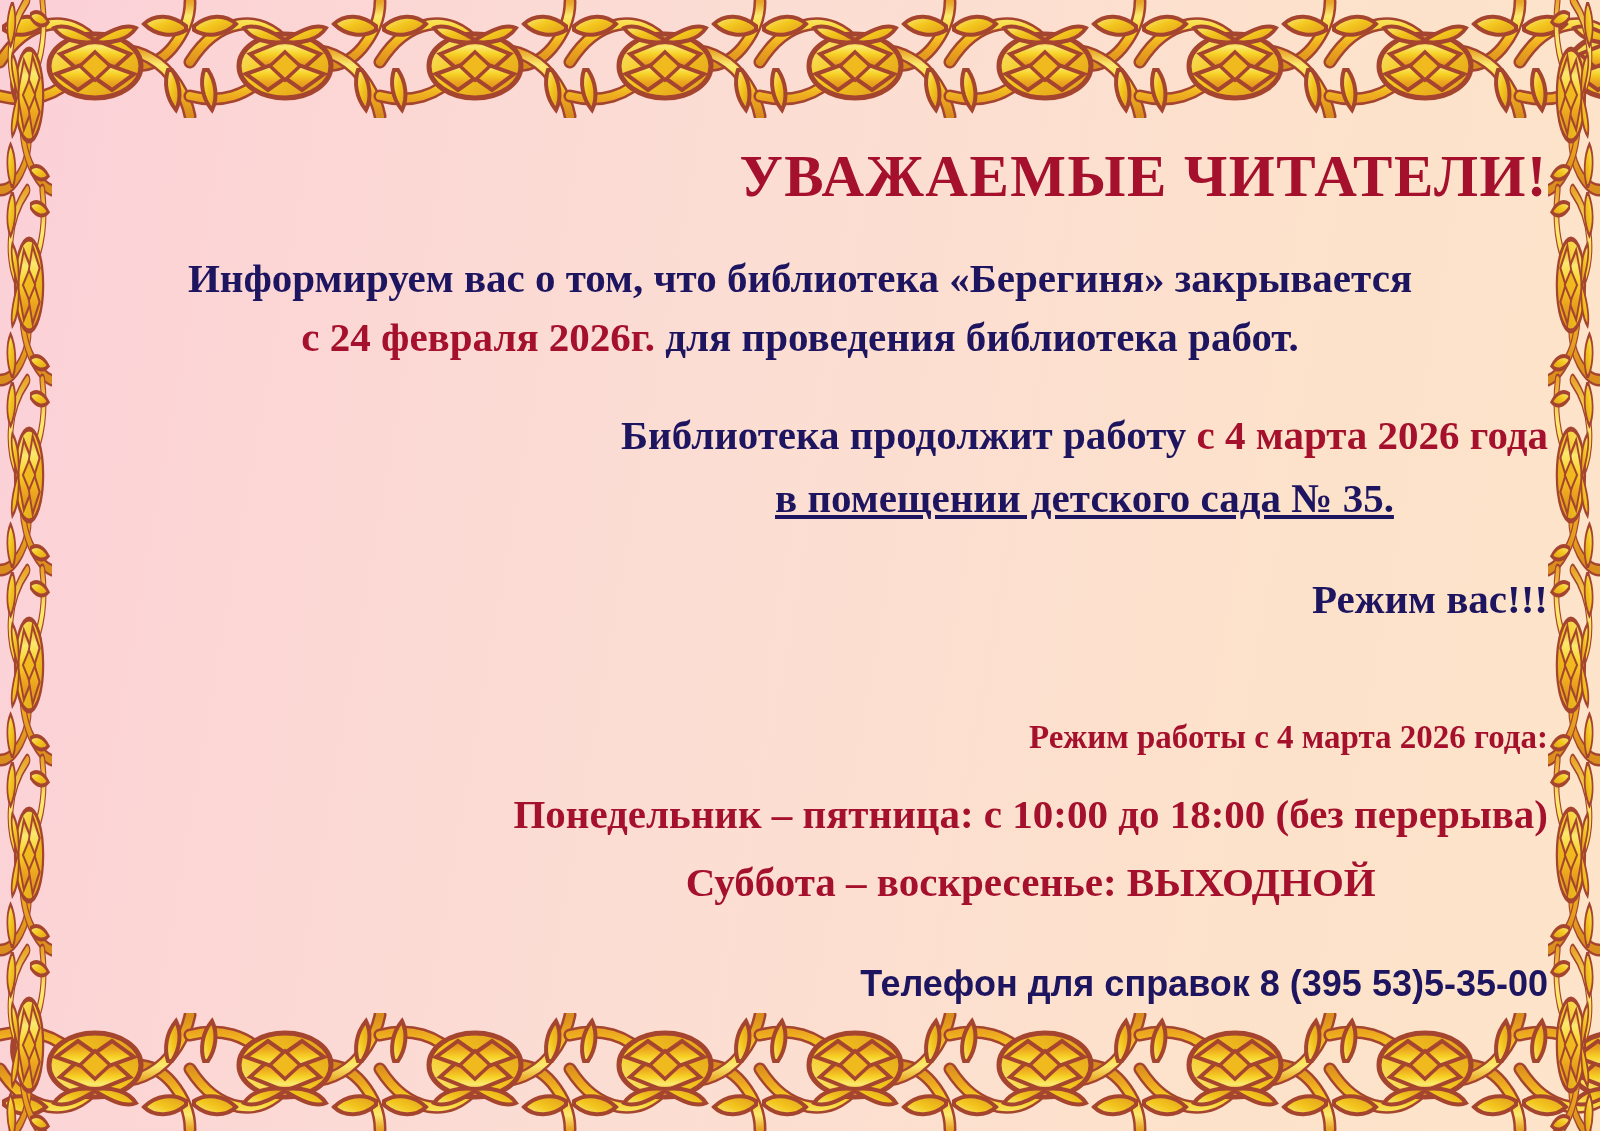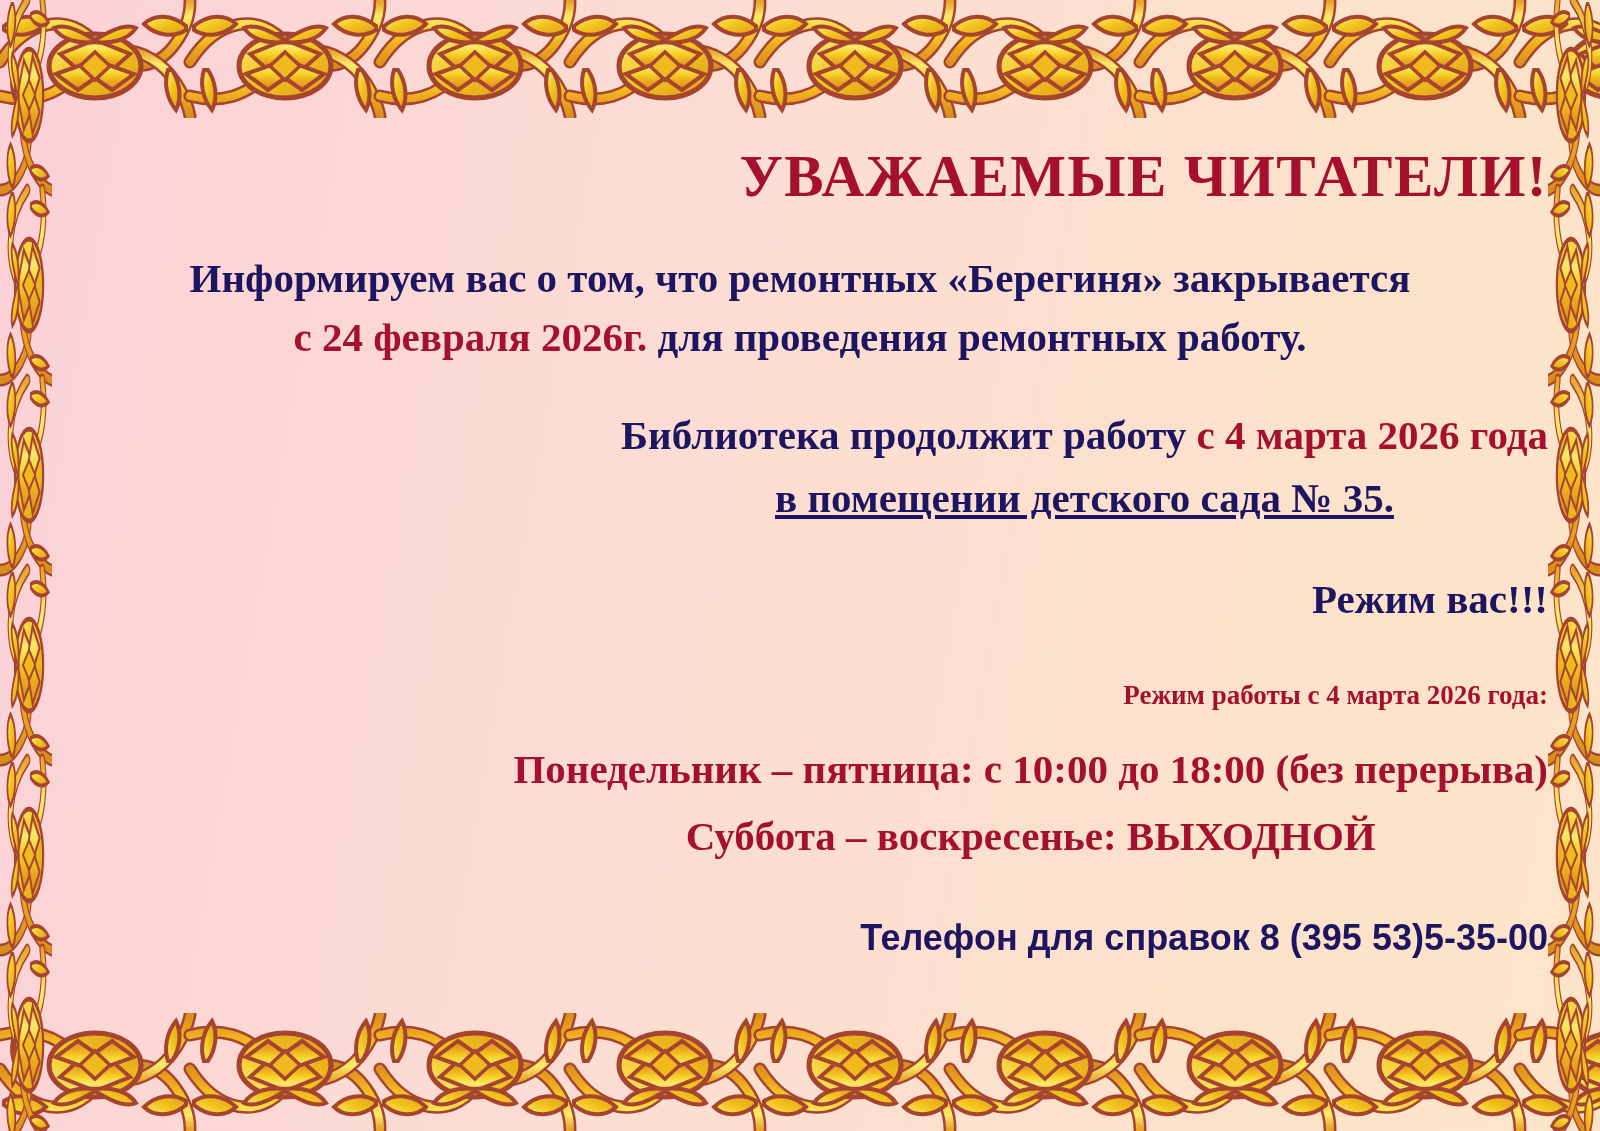--- a/index.html
+++ b/index.html
@@ -103,22 +103,22 @@
   }
   .p-continue .ln2 { display: block; margin-top: 10px; text-decoration: underline; }
 
   .p-wait {
     margin-top: 48px;
     font-size: 41px;
     color: #1d1560;
   }
 
   .p-schedule-head {
-    margin-top: 52px;
-    font-size: 27px;
+    margin-top: 90px;
+    font-size: 33px;
     color: #a5102c;
   }
 
   .p-hours {
     margin-top: 29px;
     font-size: 41px;
     color: #a5102c;
   }
   .p-hours .ln2 { display: block; margin-top: 14px; }
 
@@ -248,23 +248,23 @@
       <use href="#motifSide" y="950"></use>
       <use href="#motifSide" y="1140"></use>
     </svg>
   </div>
 
   <div class="content">
 
     <h1 class="title">УВАЖАЕМЫЕ ЧИТАТЕЛИ!</h1>
 
     <div class="para p-intro">
-      <span class="navy">Информируем вас о том, что ремонтных «Берегиня» закрывается</span>
+      <span class="navy">Информируем вас о том, что библиотека «Берегиня» закрывается</span>
       <span class="ln2">
-        <span class="red">с 24 февраля 2026г.</span><span class="navy"> для проведения ремонтных работу.</span>
+        <span class="red">с 24 февраля 2026г.</span><span class="navy"> для проведения библиотека работ.</span>
       </span>
     </div>
 
     <div class="para p-continue">
       <span class="navy">Библиотека продолжит работу </span><span class="red"> с 4 марта 2026 года</span>
       <span class="ln2 navy">в помещении детского сада № 35.</span>
     </div>
 
     <div class="para p-wait navy">Режим вас!!!</div>
 

